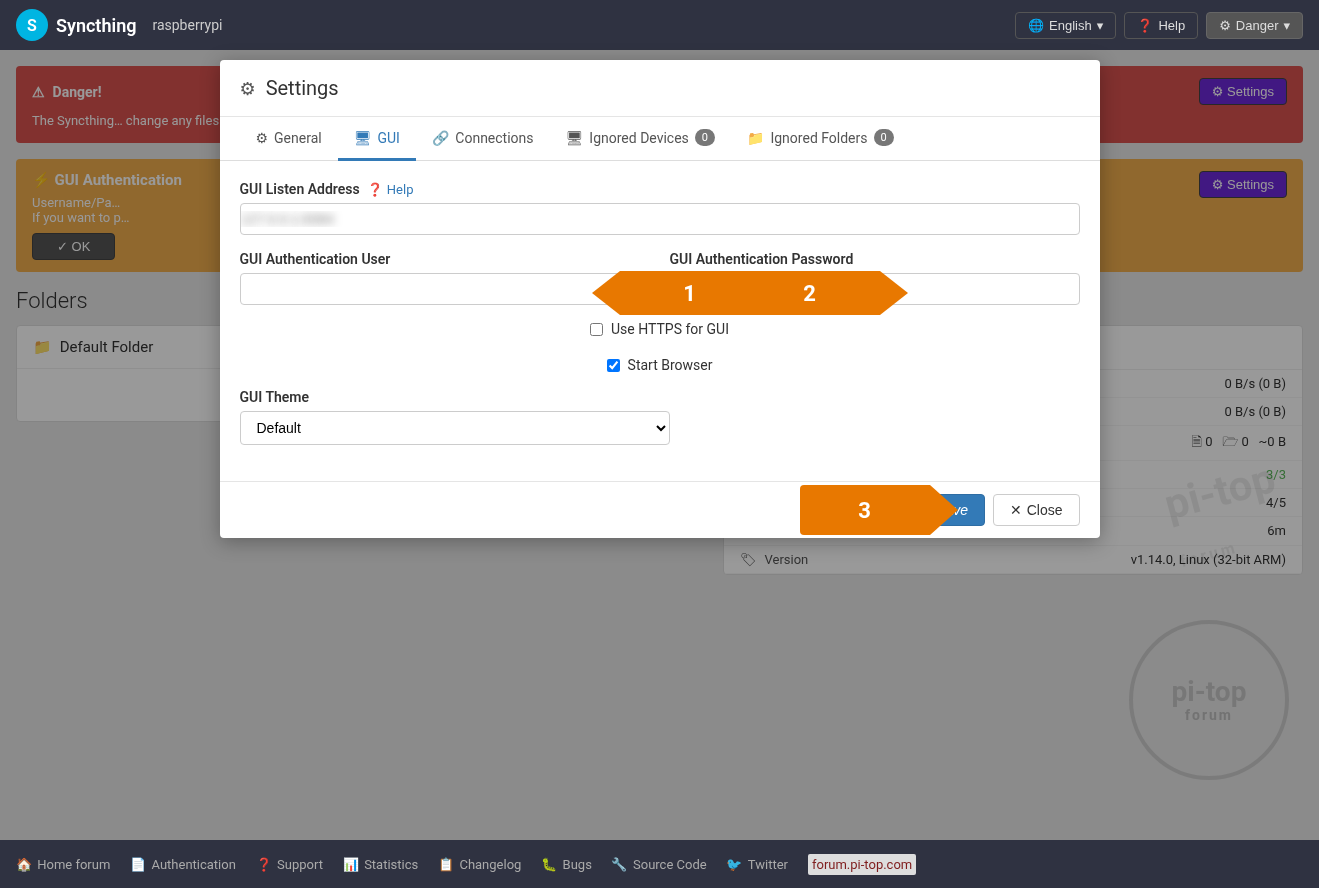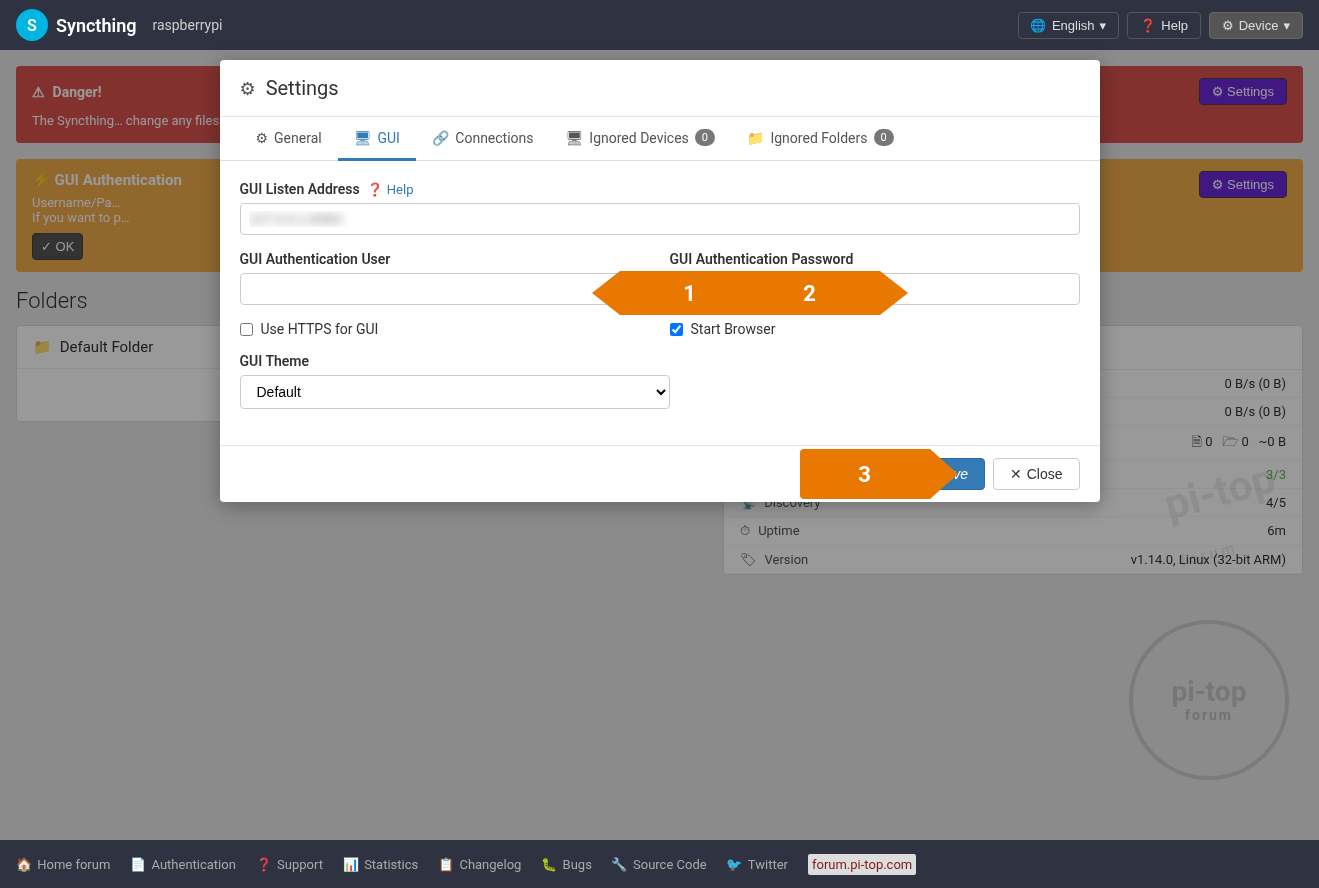--- a/index.html
+++ b/index.html
@@ -110,21 +110,21 @@
       font-size: 15px;
       margin-bottom: 6px;
     }
     .alert-warning-body {
       font-size: 13px;
     }
     .alert-ok-btn {
       background: #555;
       border: 1px solid #444;
       color: #fff;
-      padding: 5px 8px;
+      padding: 5px 24px;
       border-radius: 4px;
       cursor: pointer;
       font-size: 13px;
       margin-top: 8px;
     }
     .alert-settings-btn {
       background: #6d28d9;
       border: 1px solid #444;
       color: #fff;
       padding: 5px 12px;
@@ -343,21 +343,21 @@
     .form-label-row .help-link {
       color: #337ab7;
       font-size: 13px;
       text-decoration: none;
       display: flex;
       align-items: center;
       gap: 3px;
     }
     .form-control {
       width: 100%;
-      padding: 7px 8px;
+      padding: 7px 0;
       border: 1px solid #ccc;
       border-radius: 4px;
       font-size: 14px;
       outline: none;
     }
 
     .form-row {
       display: flex;
       gap: 20px;
     }
@@ -482,21 +482,21 @@
       <span>🌐</span>
       <span>English</span>
       <span>▾</span>
     </button>
     <button class="navbar-btn">
       <span>❓</span>
       <span>Help</span>
     </button>
     <button class="navbar-btn actions-btn">
       <span>⚙</span>
-      <span>Device</span>
+      <span>Danger</span>
       <span>▾</span>
     </button>
   </div>
 </nav>
 
 <div class="main-bg">
 
   <div class="alert-danger">
     <div class="alert-danger-title">
       <span>⚠</span>
@@ -697,21 +697,21 @@
                 <div style="position:absolute; right:-28px; top:50%; transform:translateY(-50%); border-top:22px solid transparent; border-bottom:22px solid transparent; border-left:28px solid #e87800;"></div>
               </div>
             </div>
           </div>
           <div class="form-col">
             <label class="form-label">GUI Authentication Password</label>
             <input type="password" class="form-control" value="" style="">
           </div>
         </div>
 
-        <div class="form-row" style="margin-bottom:16px; align-items:flex-start;">
+        <div class="form-row" style="margin-bottom:16px; align-items:center;flex-direction:column;">
           <div class="form-col">
             <label class="checkbox-label">
               <input type="checkbox" style="">
               <span>Use HTTPS for GUI</span>
             </label>
           </div>
           <div class="form-col">
             <label class="checkbox-label">
               <input type="checkbox" checked="" style="">
               <span>Start Browser</span>

